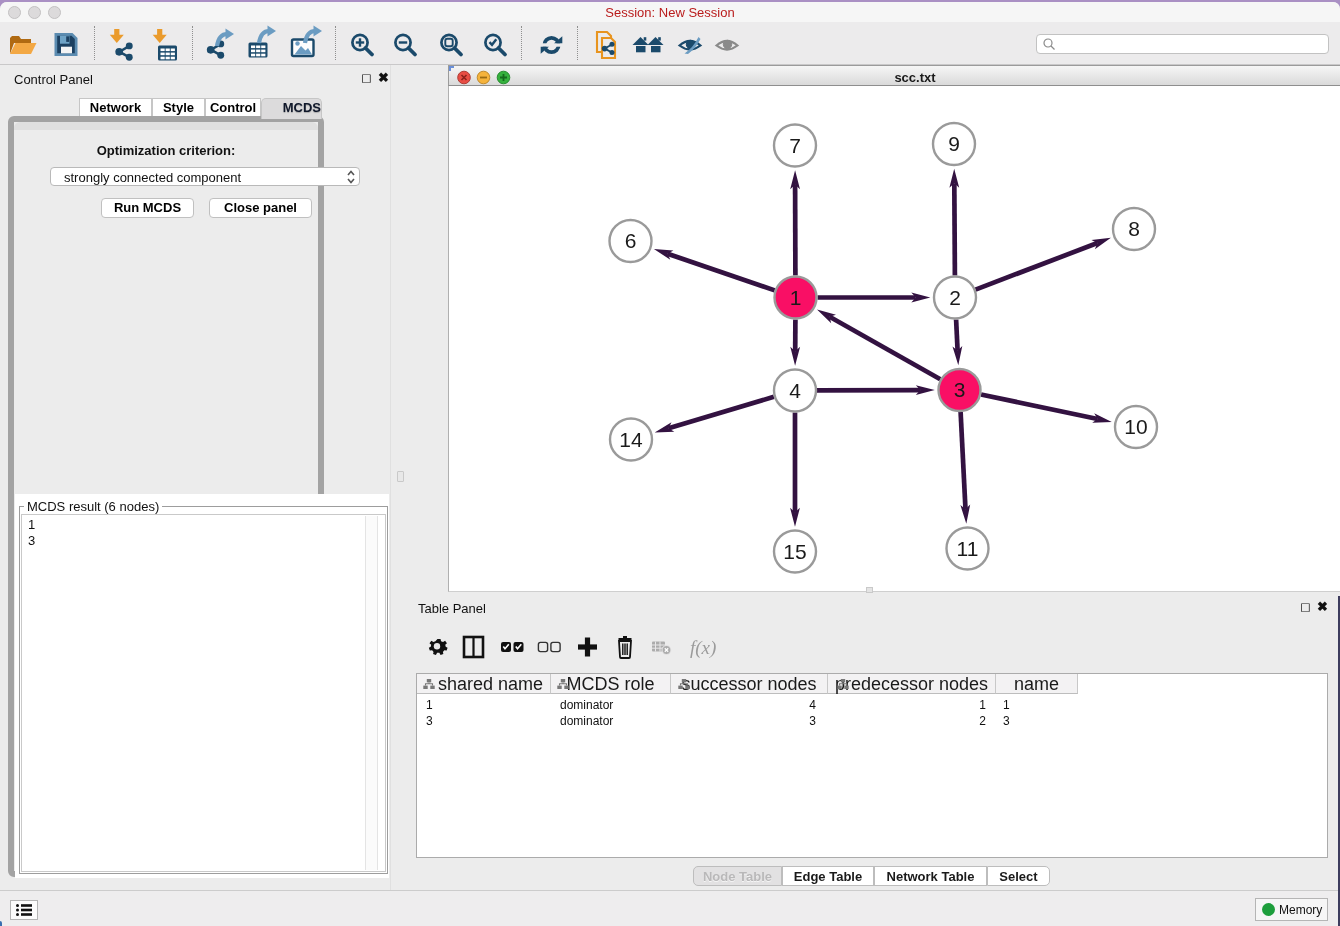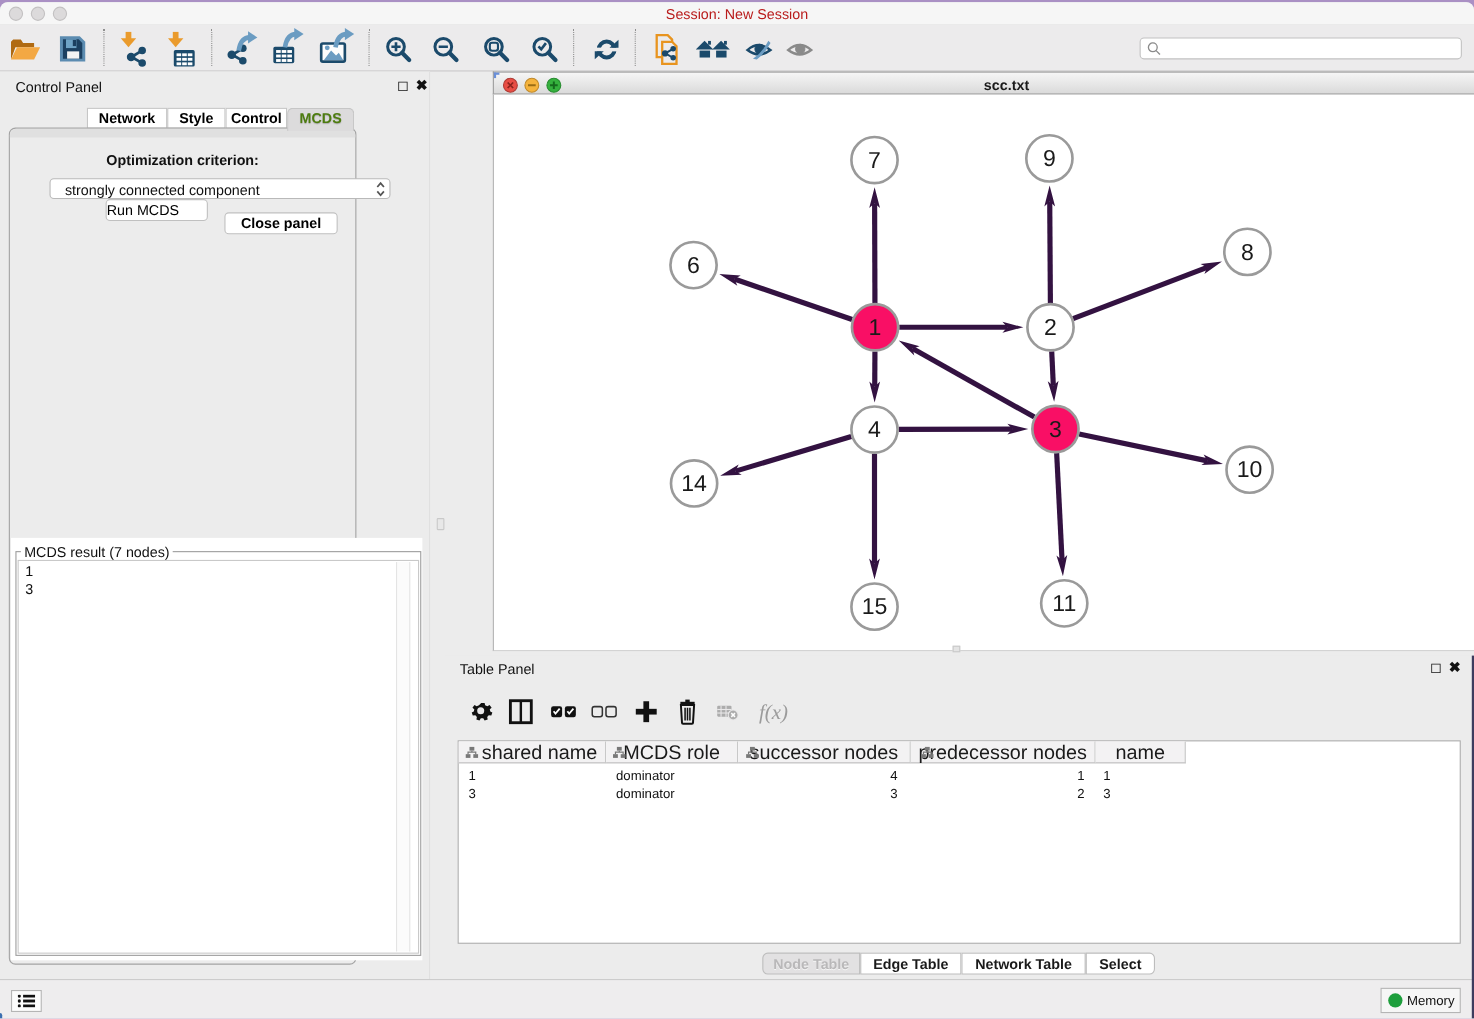--- a/index.html
+++ b/index.html
@@ -18,21 +18,21 @@
 .sep{position:absolute;top:4px;height:34px;width:0;border-left:1px dotted #8f8f8f;}
 #searchbox{position:absolute;left:1036px;top:12px;width:291px;height:18px;background:#fff;
   border:1px solid #c2c2c2;border-radius:4px;}
 
 #cpanel{position:absolute;left:0;top:65px;width:391px;height:825px;background:#ececec;border-right:1px solid #e0e0e0;box-sizing:border-box;}
 #cpTitle{position:absolute;left:14px;top:7px;font-size:13px;color:#111;}
 .wbtn{position:absolute;font-size:13px;color:#111;}
 .tab{position:absolute;top:33px;height:19px;box-sizing:border-box;background:#fff;
   border:1px solid #c6c6c6;font-size:13px;font-weight:bold;color:#000;text-align:center;line-height:18px;}
 #cpBody{position:absolute;left:8px;top:51px;width:316px;height:761px;background:#ececec;
-  border:1px solid #a3a3a3;border-radius:6px;box-sizing:border-box;}
+  border:6px solid #a3a3a3;border-radius:6px;box-sizing:border-box;}
 #cpBody .band{position:absolute;left:0;top:0;width:100%;height:8px;background:#e0e0e0;
   border-radius:6px 6px 0 0;}
 
 #netwin{position:absolute;left:404px;top:65px;width:934px;height:527px;margin-left:44px;}
 #nettitle{position:absolute;left:0;top:0;width:100%;height:21px;box-sizing:border-box;
   background:linear-gradient(#f6f6f6,#dadada);border:1px solid #9b9b9b;border-bottom:1px solid #8e8e8e;}
 #netcanvas{position:absolute;left:0;top:21px;width:934px;height:506px;background:#fff;
   border-left:1px solid #b0b0b0;border-right:1px solid #cfcfcf;border-bottom:1px solid #cfcfcf;box-sizing:border-box;}
 #tpanel{position:absolute;left:404px;top:596px;width:936px;height:294px;background:#ececec;}
 #tableBox{position:absolute;left:12px;top:77px;width:912px;height:185px;background:#fff;
@@ -184,42 +184,42 @@
   </div>
 </div>
 
 <div id="cpanel">
   <div id="cpTitle">Control Panel</div>
   <div class="wbtn" style="left:361px;top:5px;">◻</div>
   <div class="wbtn" style="left:378px;top:5px;font-weight:bold;">✖</div>
   <div class="tab" style="left:79px;width:73px;">Network</div>
   <div class="tab" style="left:152px;width:53px;">Style</div>
   <div class="tab" style="left:205px;width:56px;">Control</div>
-  <div class="tab" style="left:261px;width:61px;background:#dcdbdc;color:#4d7c0f;
-     border-radius:5px 5px 0 0;text-shadow:0 1px 1px #aaa;border-bottom:none;height:21px;z-index:5;">MCDS</div>
+  <div class="tab" style="left:261px;width:61px;background:#dcdbdc;color:#0f172a;
+     border-radius:5px 5px 0 0;text-shadow:0 1px 1px #aaa;border-bottom:none;height:21px;z-index:5;text-align:right;">MCDS</div>
   <div id="cpBody">
     <div class="band"></div>
     <div class="abs" style="left:0;top:21px;width:100%;text-align:center;font-size:13px;font-weight:bold;color:#111;">Optimization criterion:</div>
     <div class="abs" style="left:36px;top:45px;width:310px;height:19px;background:#fff;
       border:1px solid #b9b9b9;border-radius:4px;box-sizing:border-box;">
       <span class="abs" style="left:13px;top:2px;font-size:13px;color:#111;">strongly connected component</span>
       <svg class="abs" style="right:3px;top:2px;" width="10" height="14" viewBox="0 0 10 14">
         <path d="M2 5 L5 1.5 L8 5" fill="none" stroke="#555" stroke-width="1.6"></path>
         <path d="M2 9 L5 12.5 L8 9" fill="none" stroke="#555" stroke-width="1.6"></path>
       </svg>
     </div>
-    <div class="abs" style="left:87px;top:64px;width:93px;height:20px;background:#fff;
-      border:1px solid #c0c0c0;border-radius:4px;box-sizing:border-box;
-      font-size:13px;font-weight:normal;line-height:18px;">Run MCDS</div>
+    <div class="abs" style="left:87px;top:76px;width:93px;height:20px;background:#fff;
+      border:1px solid #c0c0c0;border-radius:4px;box-sizing:border-box;text-align:center;
+      font-size:13px;font-weight:bold;line-height:18px;">Run MCDS</div>
     <div class="abs" style="left:195px;top:76px;width:103px;height:20px;background:#fff;
       border:1px solid #c0c0c0;border-radius:4px;box-sizing:border-box;text-align:center;
       font-size:13px;font-weight:bold;line-height:18px;">Close panel</div>
     <div class="abs" style="left:1px;top:372px;width:374px;height:384px;background:#fff;"></div>
     <div class="abs" style="left:5px;top:384px;width:369px;height:368px;border:1px solid #9d9d9d;box-sizing:border-box;">
-      <div class="abs" style="left:4px;top:-8px;background:#fff;padding:0 3px;font-size:13px;color:#111;line-height:15px;">MCDS result (7 nodes)</div>
+      <div class="abs" style="left:4px;top:-8px;background:#fff;padding:0 3px;font-size:13px;color:#111;line-height:15px;">MCDS result (6 nodes)</div>
       <div class="abs" style="left:1px;top:7px;width:365px;height:358px;background:#fff;border:1px solid #c9c9c9;box-sizing:border-box;">
         <div class="abs" style="left:6px;top:2px;font-size:13px;color:#111;">1</div>
         <div class="abs" style="left:6px;top:18px;font-size:13px;color:#111;">3</div>
         <div class="abs" style="right:7px;top:1px;width:11px;height:354px;background:#fbfbfb;
           border-left:1px solid #e4e4e4;border-right:1px solid #e4e4e4;"></div>
       </div>
     </div>
   </div>
 </div>
 

